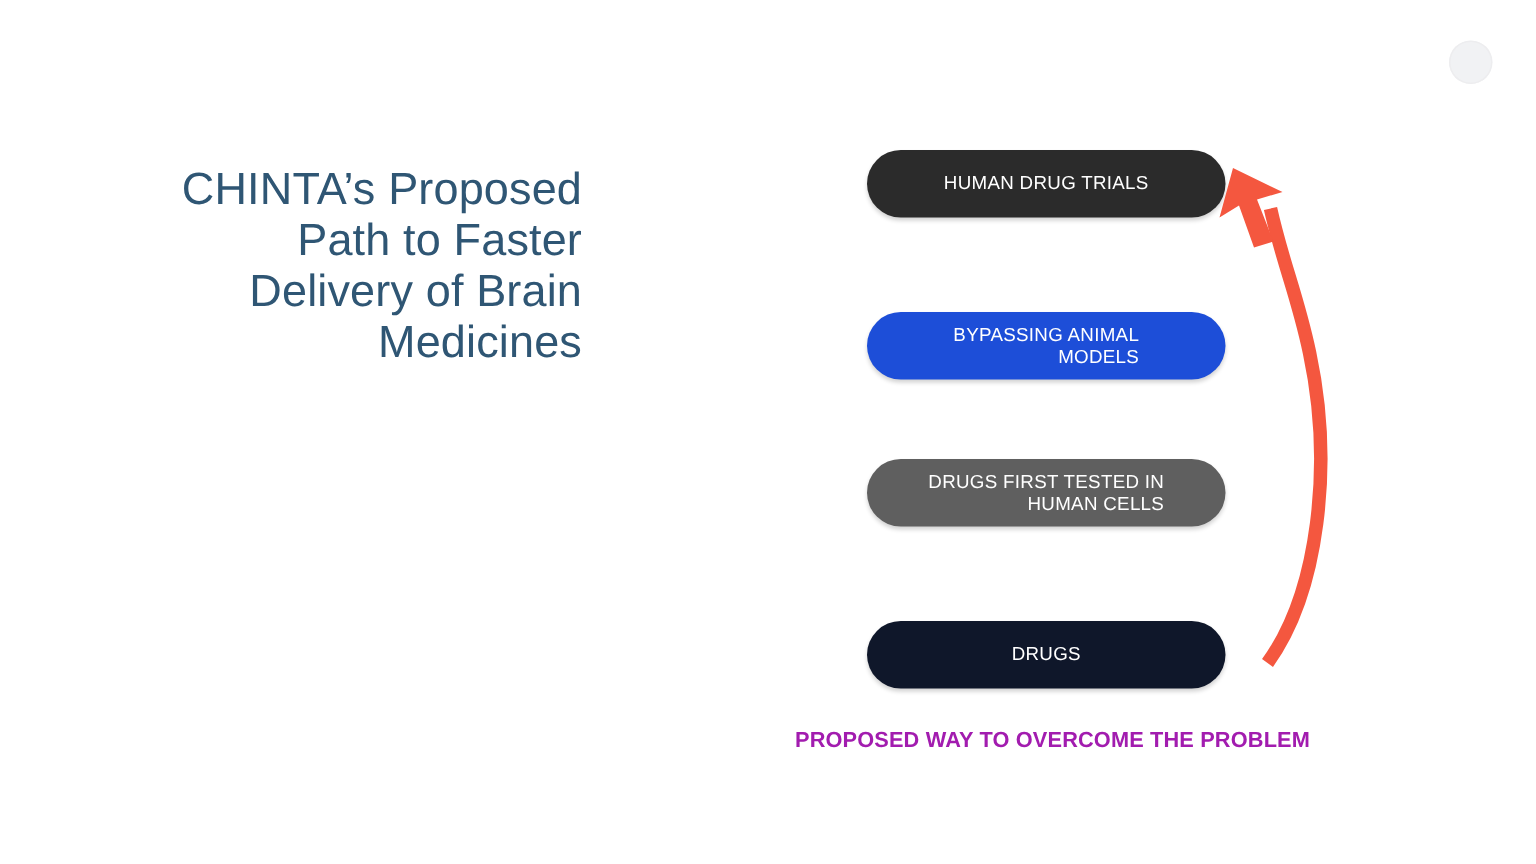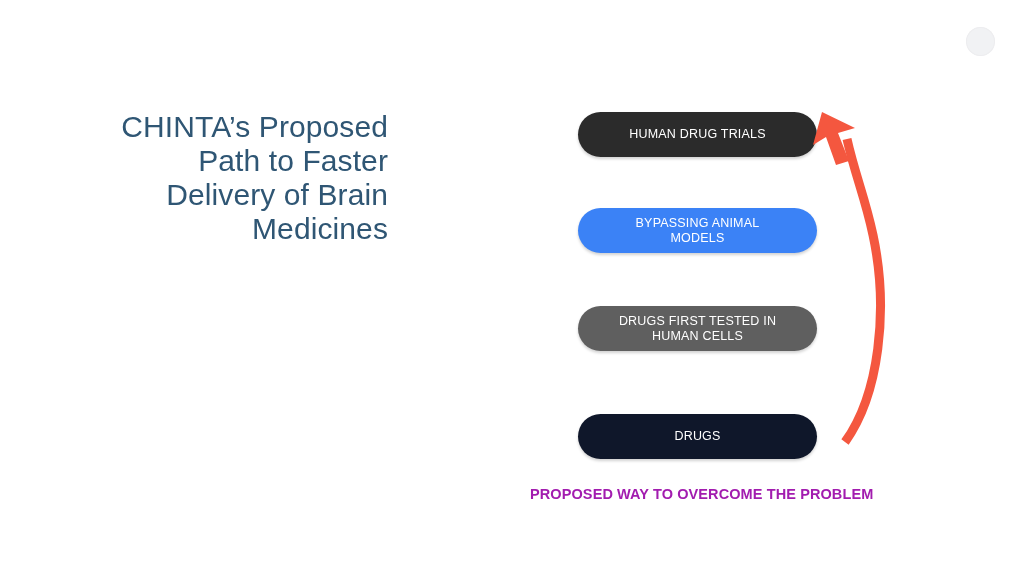--- a/index.html
+++ b/index.html
@@ -60,21 +60,21 @@
     color: #ffffff;
     font-size: 12.5px;
     line-height: 15px;
     letter-spacing: 0.2px;
     text-align: center;
     box-shadow: 0 2px 3px rgba(0,0,0,0.18);
     box-sizing: border-box;
     padding: 0 14px;
     white-space: pre-line;
   }
-  #pill-0 { top: 112px; background: #2b2b2b; }
+  #pill-0 { top: 100px; background: #2b2b2b; }
   #pill-1 { top: 208px; background: #3f3f3f; }
   #pill-2 { top: 306px; background: #5f5f5f; }
   #pill-3 { top: 414px; background: #828282; }
 
   
   #arrow-svg {
     position: absolute;
     left: 805px;
     top: 95px;
     width: 110px;
@@ -104,26 +104,26 @@
 
   <div id="title" style="color: rgb(47, 86, 116);">CHINTA’s Proposed
 Path to Faster
 Delivery of Brain
 Medicines</div>
 
   <div class="pill" id="pill-0" style="background: rgb(43, 43, 43);">
     <span>HUMAN DRUG TRIALS</span>
   </div>
 
-  <div class="pill" id="pill-1" style="background: #3b82f6;">
+  <div class="pill" id="pill-1" style="background: #1d4ed8; text-align: right;">
     <span>BYPASSING ANIMAL
 MODELS</span>
   </div>
 
-  <div class="pill" id="pill-2" style="background: rgb(95, 95, 95);">
+  <div class="pill" id="pill-2" style="background: rgb(95, 95, 95); text-align: right;">
     <span>DRUGS FIRST TESTED IN
 HUMAN CELLS</span>
   </div>
 
   <div class="pill" id="pill-3" style="background: #0f172a;">
     <span>DRUGS</span>
   </div>
 
   <svg id="arrow-svg" viewBox="0 0 110 365">
     <path id="arrow-shaft" d="M 40 347 C 74 300, 84 215, 68 140 C 60 102, 50 80, 42 44" fill="none" stroke="#f4573f" stroke-width="9" stroke-linecap="butt"></path>

